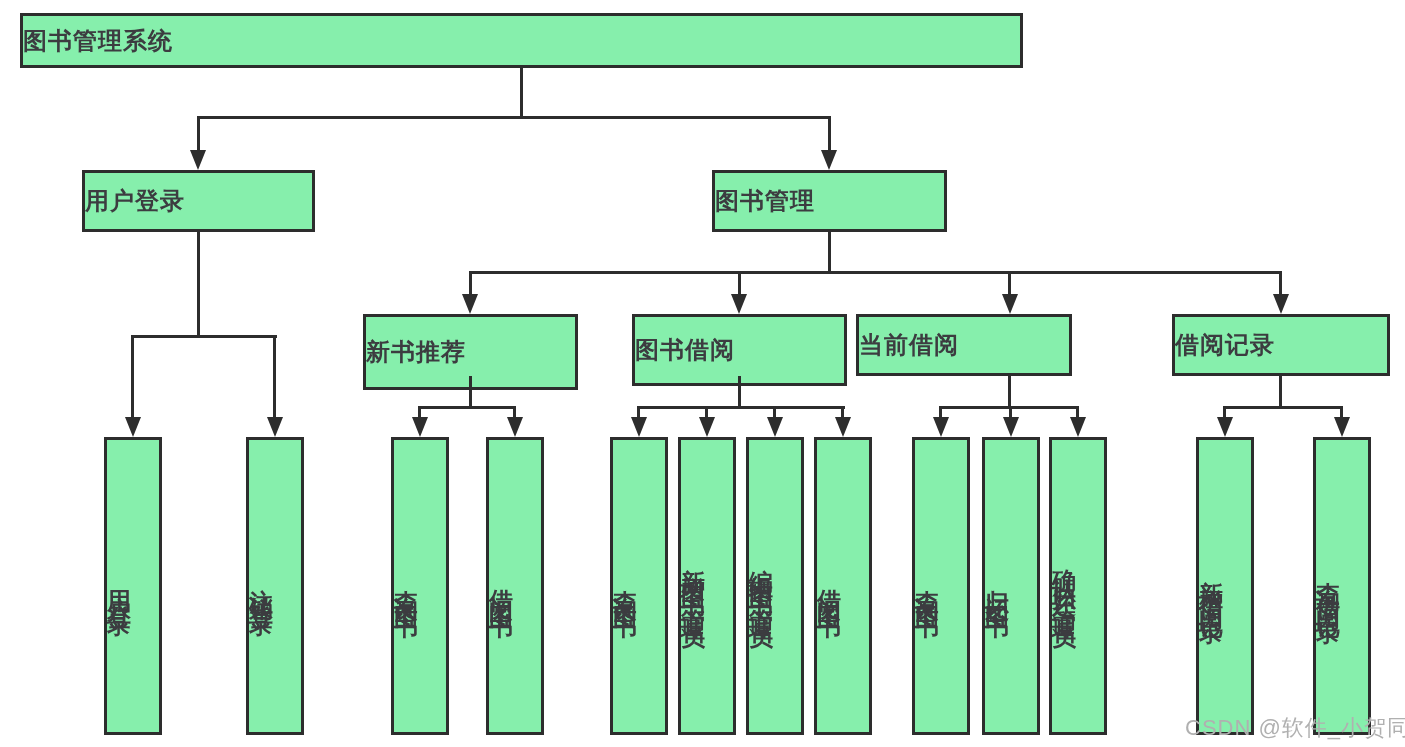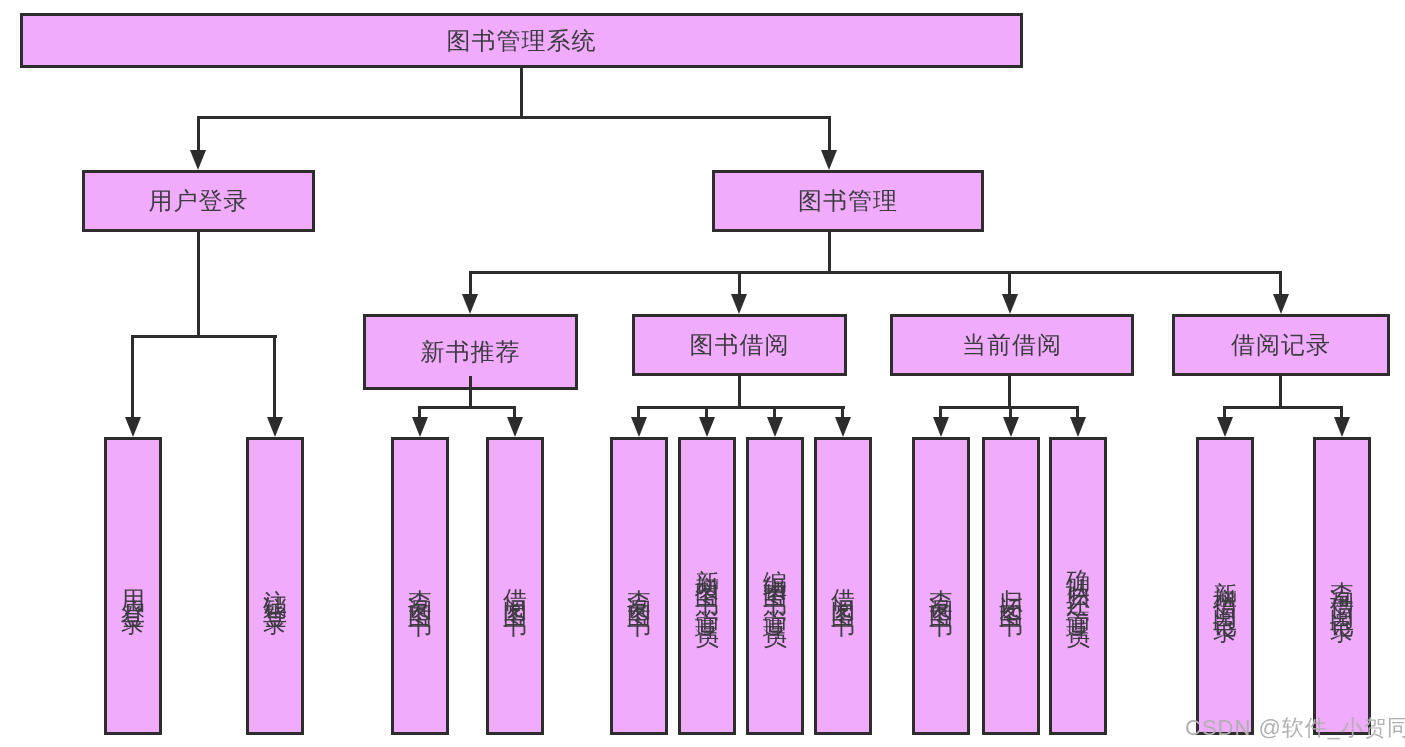--- a/index.html
+++ b/index.html
@@ -9,24 +9,25 @@
     height: 747px;
     background: #ffffff;
     font-family: "Liberation Sans", "DejaVu Sans", sans-serif;
     color: #3c3c40;
     overflow: hidden;
   }
   .node {
     position: absolute;
     box-sizing: border-box;
     border: 3px solid #2d2d2d;
-    background: #f0abfc;
+    background: #86efac;
     display: flex;
     align-items: center;
-    justify-content: center;
+    justify-content: flex-start;
+    font-weight: bold;
   }
   .hlabel {
     font-size: 24px;
     letter-spacing: 1px;
     color: #3c3c40;
     white-space: nowrap;
   }
   .node.tall {
     top: 437px;
     width: 58px;
@@ -67,31 +68,31 @@
 
 <div class="canvas">
 
   <div class="node" style="left:20px; top:13px; width:1003px; height:55px">
     <span class="hlabel">图书管理系统</span>
   </div>
 
   <div class="node" style="left:82px; top:170px; width:233px; height:62px">
     <span class="hlabel">用户登录</span>
   </div>
-  <div class="node" style="left:712px; top:170px; width:272px; height:62px">
+  <div class="node" style="left:712px; top:170px; width:235px; height:62px">
     <span class="hlabel">图书管理</span>
   </div>
 
   <div class="node" style="left:363px; top:314px; width:215px; height:76px">
     <span class="hlabel">新书推荐</span>
   </div>
-  <div class="node" style="left:632px; top:314px; width:215px; height:62px">
+  <div class="node" style="left:632px; top:314px; width:215px; height:72px">
     <span class="hlabel">图书借阅</span>
   </div>
-  <div class="node" style="left:890px; top:314px; width:244px; height:62px">
+  <div class="node" style="left:856px; top:314px; width:216px; height:62px">
     <span class="hlabel">当前借阅</span>
   </div>
   <div class="node" style="left:1172px; top:314px; width:218px; height:62px">
     <span class="hlabel">借阅记录</span>
   </div>
 
   <div class="node tall" style="left:104px">
     <span class="vlabel">用户登录</span>
   </div>
   <div class="node tall" style="left:246px">

